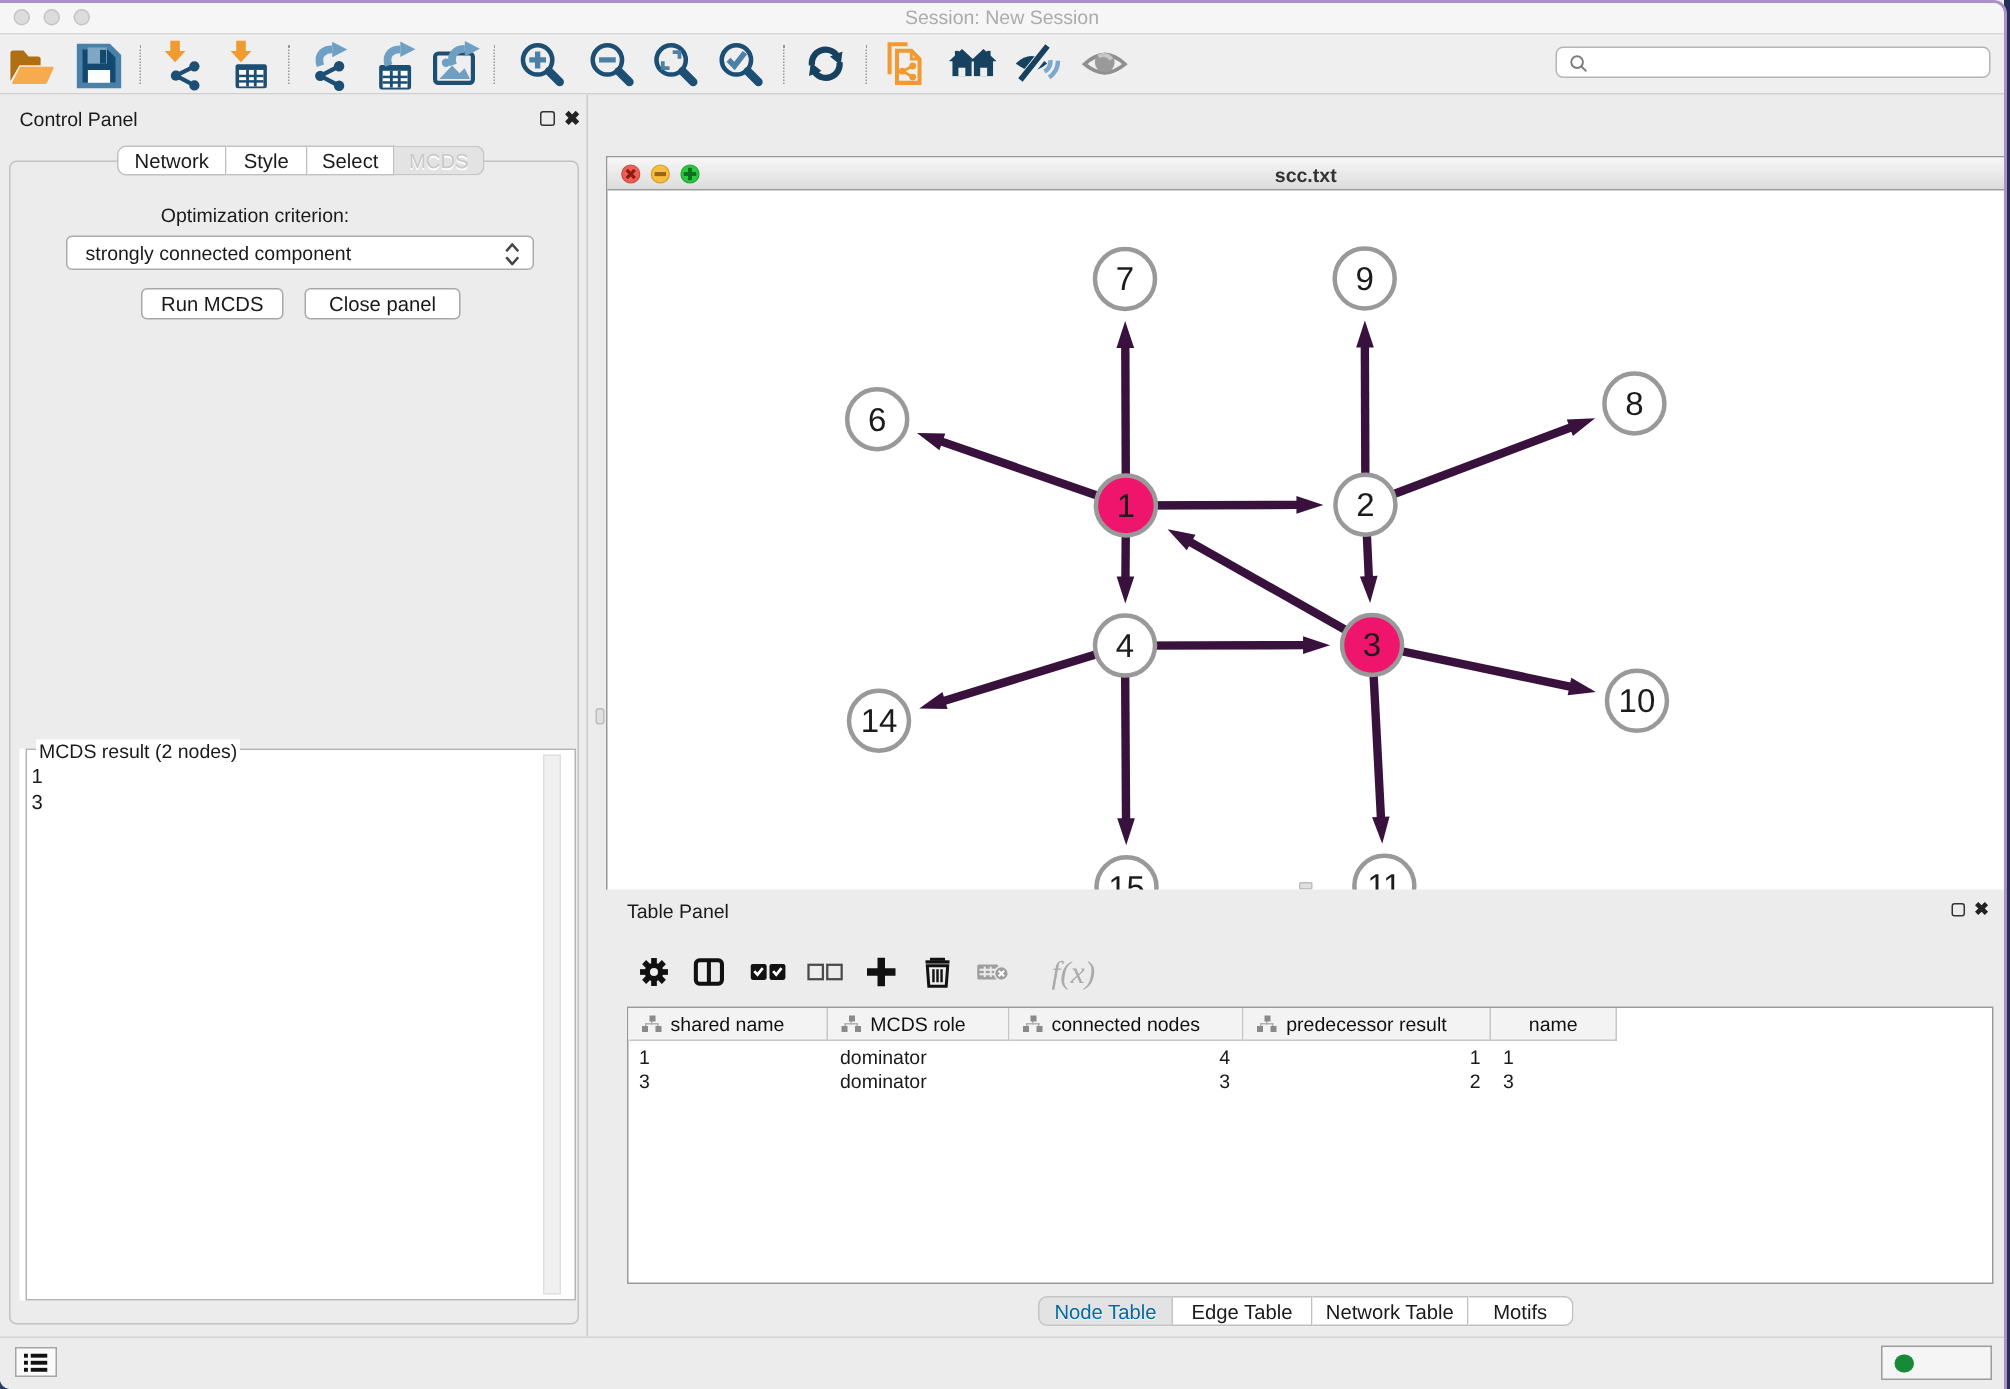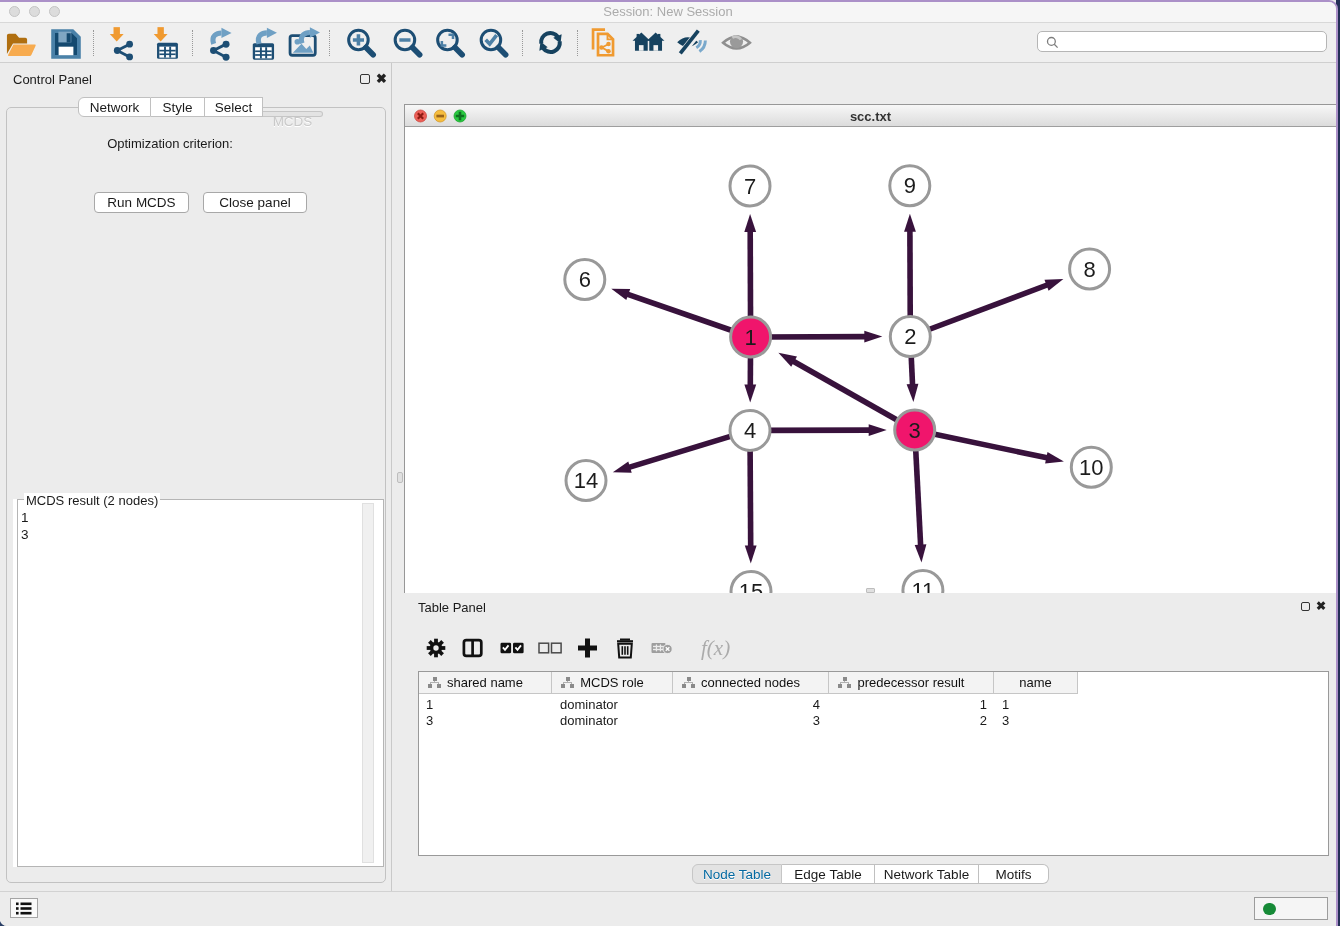--- a/index.html
+++ b/index.html
@@ -185,23 +185,30 @@
   <div class="abs" style="left:13px;top:9px;font-size:13px;color:#1a1a1a;">Control Panel</div>
   <div class="abs" style="left:360px;top:11px;width:10px;height:10px;border:1.6px solid #333;border-radius:2px;"></div>
   <div class="abs" style="left:376px;top:8px;font-size:13px;font-weight:bold;color:#222;">✖</div>
 
   <div class="abs" style="left:6px;top:44px;width:380px;height:776px;background:#ececec;border:1px solid #c2c2c2;border-radius:5px;"></div>
 
   <div class="abs" style="left:78px;top:34px;height:20px;display:flex;font-size:13.5px;">
     <div style="width:73px;background:#fff;border:1px solid #c0c0c0;border-radius:6px 0 0 6px;text-align:center;line-height:19px;">Network</div>
     <div style="width:54px;background:#fff;border:1px solid #c0c0c0;border-left:none;text-align:center;line-height:19px;">Style</div>
     <div style="width:58px;background:#fff;border:1px solid #c0c0c0;border-left:none;text-align:center;line-height:19px;">Select</div>
-    <div style="width:60px;background:#e3e3e3;border:1px solid #c6c6c6;border-left:none;border-radius:0 6px 6px 0;text-align:center;line-height:19px;color:#c9c9c9;text-shadow:0 1px 0 #fff;margin-top:14px;">MCDS</div>
+    <div style="width:60px;background:#e3e3e3;border:1px solid #c6c6c6;border-left:none;border-radius:0 6px 6px 0;text-align:center;line-height:19px;color:#c9c9c9;text-shadow:0 1px 0 #fff;">MCDS</div>
   </div>
   <div class="abs" style="left:0;top:73px;width:340px;text-align:center;font-size:13px;">Optimization criterion:</div>
+  <div class="abs" style="left:44px;top:94px;width:312px;height:23px;background:#fff;border:1px solid #ababab;border-radius:4px;font-size:13px;line-height:21px;">
+    <span style="margin-left:12px;">strongly connected component</span>
+    <svg width="11" height="15" style="position:absolute;right:8px;top:4px;" viewBox="0 0 11 15">
+          <path d="M1.5 5.5 L5.5 1 L9.5 5.5" fill="none" stroke="#444" stroke-width="1.7"></path>
+          <path d="M1.5 9.5 L5.5 14 L9.5 9.5" fill="none" stroke="#444" stroke-width="1.7"></path>
+        </svg>
+  </div>
   <div class="abs" style="left:94px;top:129px;width:95px;height:21px;background:#fff;border:1px solid #a8a8a8;border-radius:4px;text-align:center;font-size:13.5px;line-height:19px;">Run MCDS</div>
   <div class="abs" style="left:203px;top:129px;width:104px;height:21px;background:#fff;border:1px solid #a8a8a8;border-radius:4px;text-align:center;font-size:13.5px;line-height:19px;">Close panel</div>
 
   <div class="abs" style="left:13px;top:436px;width:371px;height:368px;background:#fff;"></div>
   <div class="abs" style="left:17px;top:436px;width:367px;height:368px;border:1px solid #b5b5b5;"></div>
   <div class="abs" style="left:24px;top:430px;font-size:13px;background:#fff;padding:0 2px;">MCDS result (2 nodes)</div>
   <div class="abs" style="left:21px;top:447px;font-size:13.5px;line-height:16.5px;">1<br>3</div>
   <div class="abs" style="left:362px;top:440px;width:12px;height:360px;background:#f0f0f0;border:1px solid #e0e0e0;"></div>
 </div>
 

